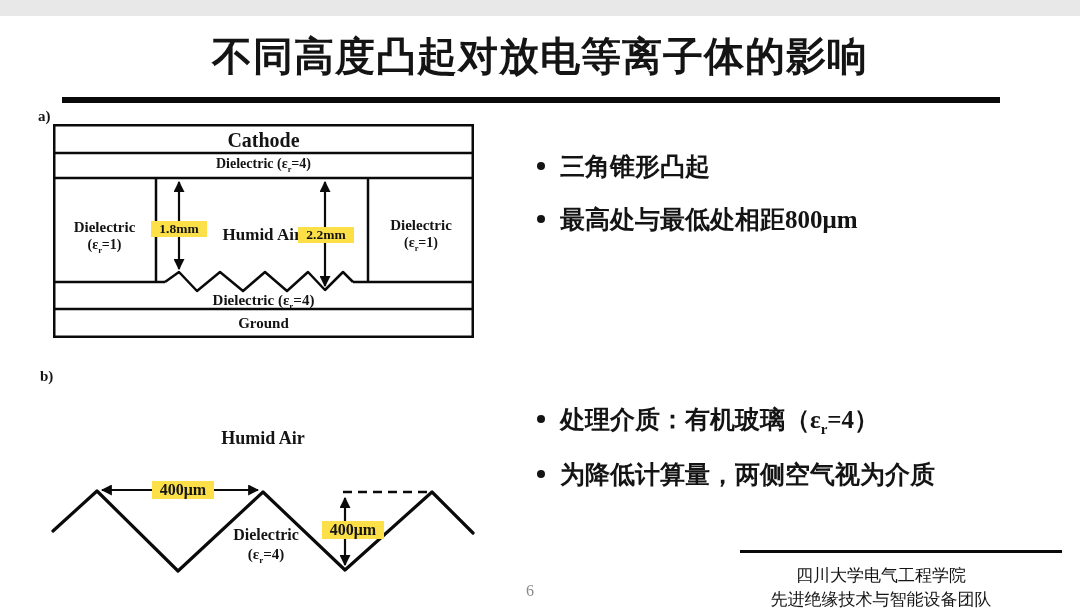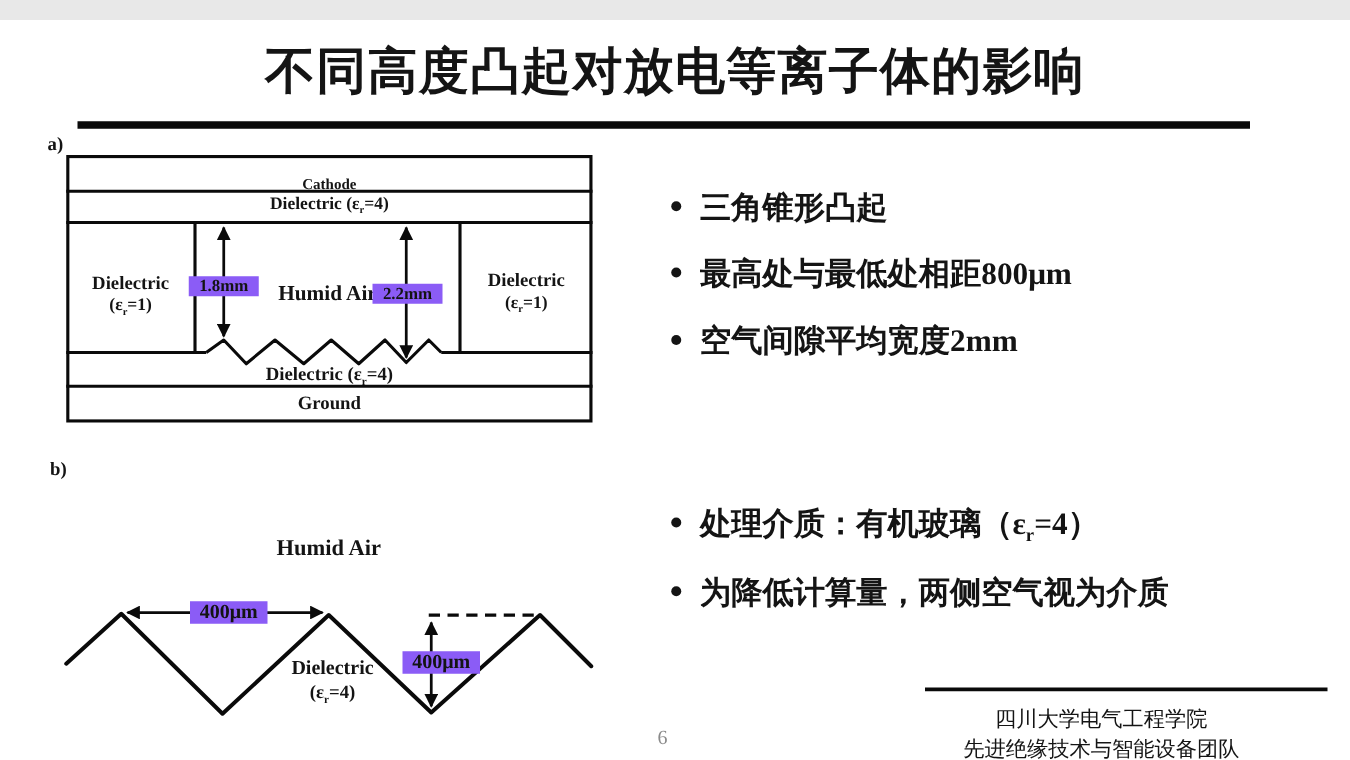--- a/index.html
+++ b/index.html
@@ -5,21 +5,21 @@
   html,body { margin:0; padding:0; background:#e8e8e8; }
   .slide {
     position:relative; width:1080px; height:608px; background:#ffffff;
     font-family:Liberation Serif, serif; color:#141414; overflow:hidden;
     margin:16px auto;
   }
   .abs { position:absolute; }
   .ctr { text-align:center; }
   .b { font-weight:bold; }
   .nw { white-space:nowrap; }
-  .wbg { background:#8b5cf6; z-index:2; }
+  .wbg { background:#fde047; z-index:2; }
   sub { font-size:0.6em; line-height:0; }
 
   .title {
     left:0; top:13px; width:1080px; text-align:center;
     font-size:40px; font-weight:bold; letter-spacing:1px;
   }
   .title-rule { left:62px; top:81px; width:938px; height:6px; background:#0a0a0a; }
 
   .fig-label { font-size:15px; font-weight:bold; }
 
@@ -64,21 +64,21 @@
     <line class="stroke" x1="0" y1="158" x2="112" y2="158" stroke-width="2.5"></line>
     <line class="stroke" x1="300" y1="158" x2="421" y2="158" stroke-width="2.5"></line>
     <line class="stroke" x1="0" y1="185" x2="421" y2="185" stroke-width="2.5"></line>
     <line class="stroke" x1="103" y1="54" x2="103" y2="158" stroke-width="2.5"></line>
     <line class="stroke" x1="315" y1="54" x2="315" y2="158" stroke-width="2.5"></line>
     <polyline class="stroke" stroke-width="2.5" stroke-linejoin="round" points="112,158 126,148 144,167 167,148 190,167 212,148 234,167 255,148 272,166 290,148 300,158"></polyline>
     <line class="stroke" x1="126" y1="58" x2="126" y2="145" stroke-width="2.2" marker-start="url(#ahA)" marker-end="url(#ahA)"></line>
     <line class="stroke" x1="272" y1="58" x2="272" y2="162" stroke-width="2.2" marker-start="url(#ahA)" marker-end="url(#ahA)"></line>
   </svg>
 
-  <div class="abs da da-row" style="top:124px; font-size:12px;">Cathode</div>
+  <div class="abs da da-row" style="top:113px; font-size:20px;">Cathode</div>
 
   <div class="abs da da-row" style="top:140px; font-size:14px;"><span>Dielectric (ε</span><sub>r</sub><span>=4)</span></div>
 
   <div class="abs blk" style="left:53px; width:103px; top:203px; font-size:15px;">
     <div>Dielectric</div>
     <div style="font-size:14px;"><span>(ε</span><sub>r</sub><span>=1)</span></div>
   </div>
 
   <div class="abs da ctr" style="left:156px; width:212px; top:209px; font-size:17px;">Humid Air</div>
 
@@ -114,21 +114,20 @@
   <div class="abs b ctr wbg" style="left:152px; width:62px; top:465px; font-size:16px;">400μm</div>
   <div class="abs b ctr wbg" style="left:322px; width:62px; top:505px; font-size:16px;">400μm</div>
 
   <div class="abs b ctr" style="left:224px; width:84px; top:510px; font-size:16px;">Dielectric</div>
   <div class="abs b ctr" style="left:224px; width:84px; top:530px; font-size:15px;"><span>(ε</span><sub>r</sub><span>=4)</span></div>
 
   <div class="abs bullet" style="top:136px;"><span class="dot"></span><span>三角锥形凸起</span></div>
 
   <div class="abs bullet" style="top:189px;"><span class="dot"></span><span>最高处与最低处相距800μm</span></div>
 
-  <div class="abs bullet" style="top:243px;"><span class="dot"></span><span>空气间隙平均宽度2mm</span></div>
 
 
   <div class="abs bullet" style="top:389px;"><span class="dot"></span><span><span>处理介质：有机玻璃（ε</span><sub>r</sub><span>=4）</span></span></div>
 
   <div class="abs bullet" style="top:444px;"><span class="dot"></span><span>为降低计算量，两侧空气视为介质</span></div>
 
   <div class="abs footer-rule"></div>
   <div class="abs footer-text" style="top:549px;">四川大学电气工程学院</div>
   <div class="abs footer-text" style="top:573px;">先进绝缘技术与智能设备团队</div>
   <div class="abs page-num">6</div>

